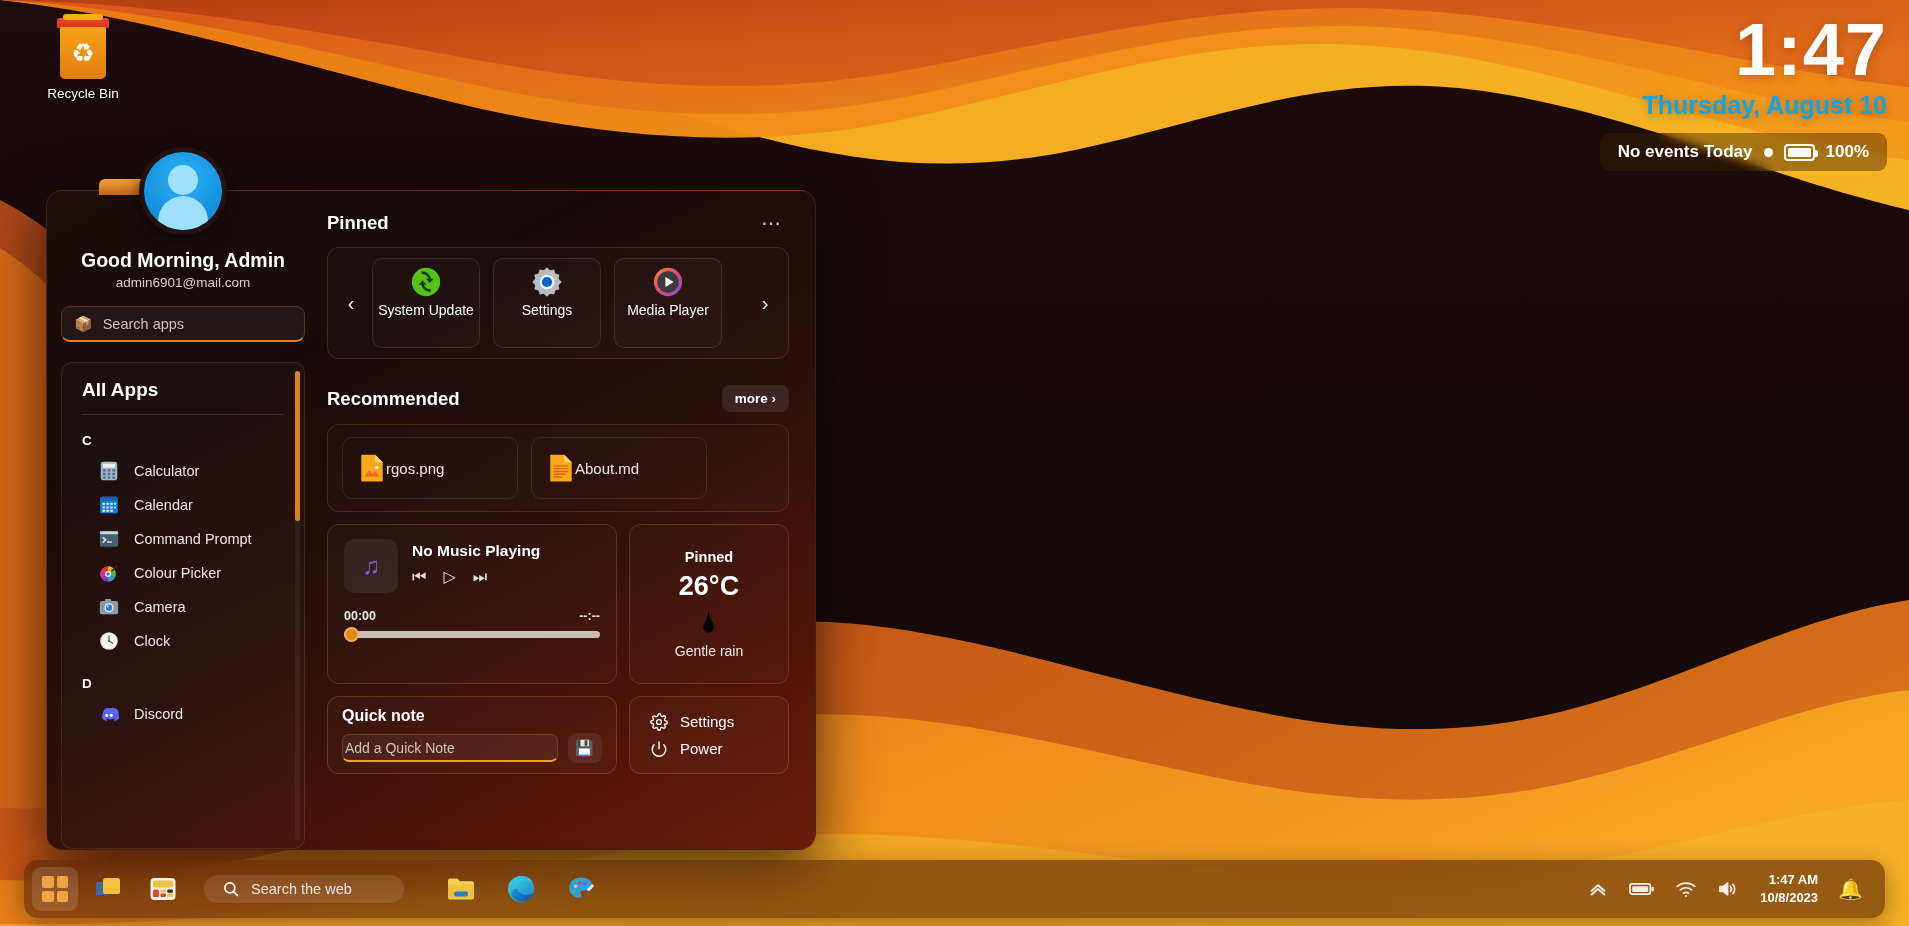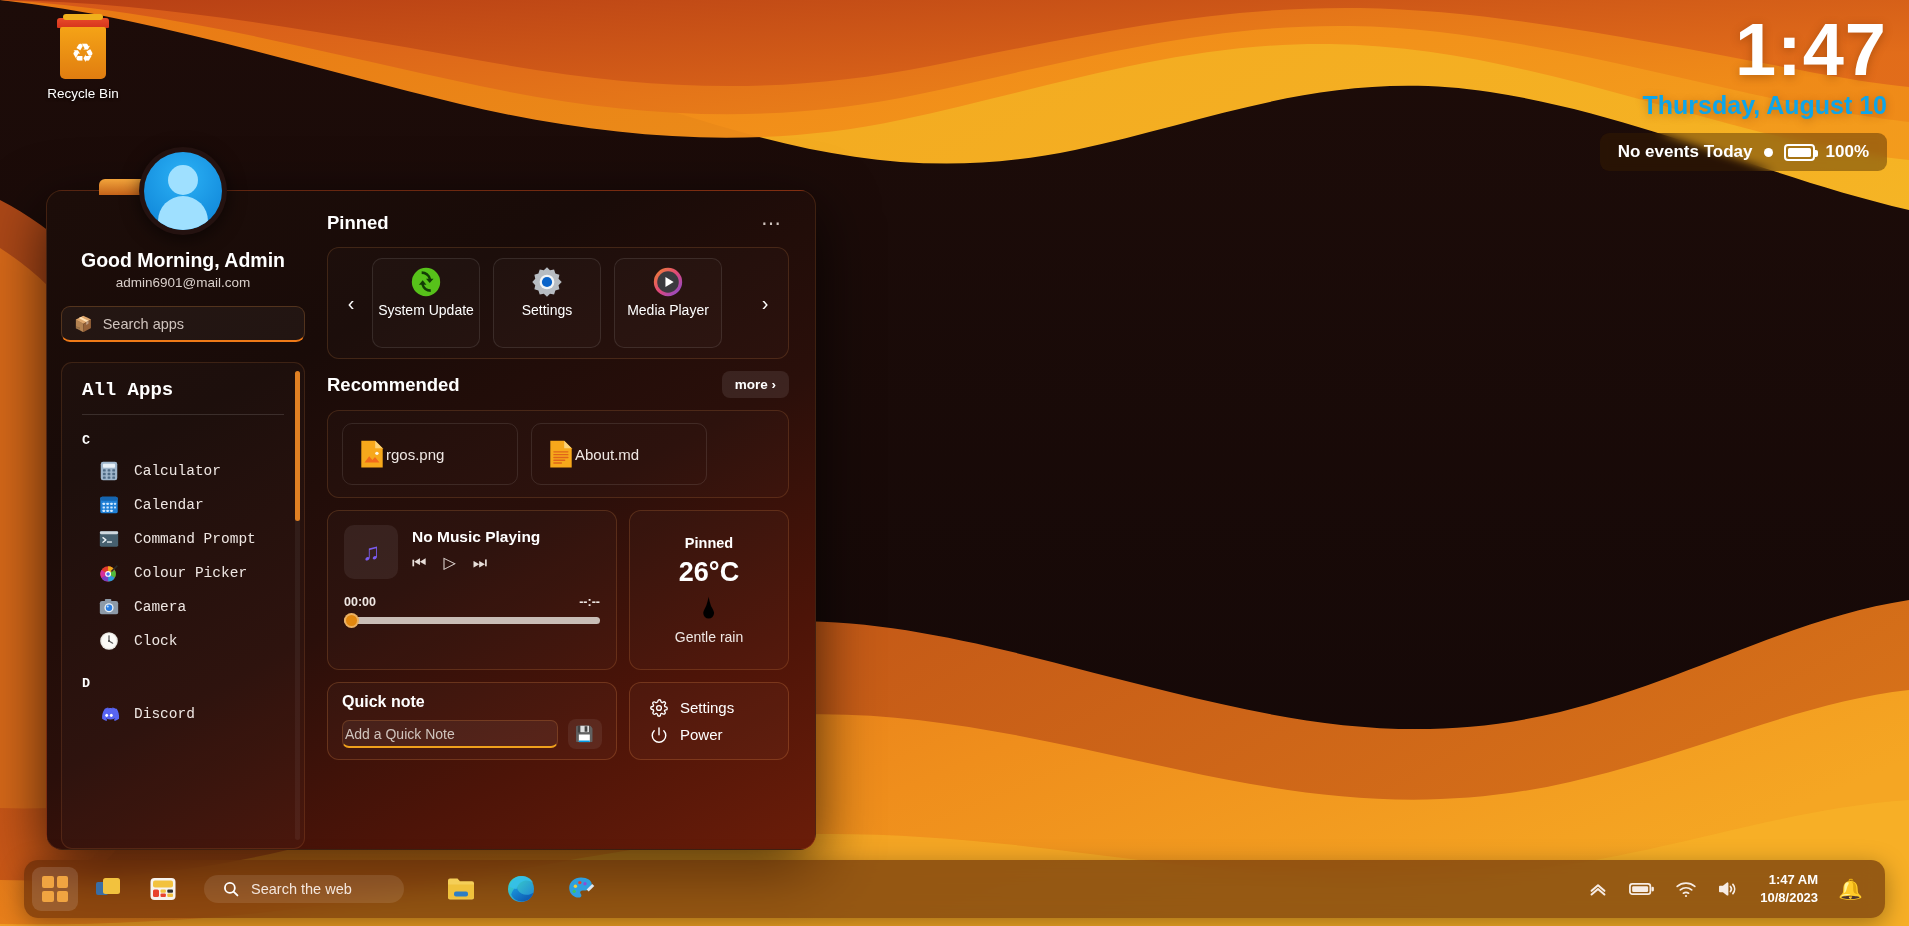--- a/index.html
+++ b/index.html
@@ -120,21 +120,21 @@
   .search-apps .ph{ color:#cfc3bd; font-size:14.5px; }
 
   .allapps-panel{
     margin-top:20px; flex:1; min-height:0;
     border:1px solid rgba(255,150,70,.14);
     border-radius:11px;
     background:rgba(255,255,255,.018);
     position:relative;
     overflow:hidden;
   }
-  .allapps-inner{ padding:16px 0 0 0; height:100%; overflow:hidden;font-family:Liberation Mono, monospace; }
+  .allapps-inner{ padding:16px 0 0 0; height:100%; overflow:hidden; }
   .allapps-title{ color:#fff; font-size:19px; font-weight:700; padding:0 20px; }
   .allapps-rule{ height:1px; background:rgba(255,255,255,.13); margin:13px 20px 0 20px; }
   .group-letter{ color:#fff; font-size:13.5px; font-weight:700; padding:18px 0 6px 20px; }
   .app-row{
     display:flex; align-items:center; gap:14px;
     padding:6px 20px 6px 36px; cursor:pointer;
   }
   .app-row .name{ color:#efe7e3; font-size:14.5px; }
   .appico{ width:22px; height:22px; flex:0 0 22px; border-radius:4px; display:block; }
   .scroll-track{
@@ -559,21 +559,21 @@
             <circle cx="12" cy="12" r="10" fill="url(#mpG)"></circle>
             <circle cx="12" cy="12" r="7.6" fill="#3a3a3f"></circle>
             <path d="M10.2 8.5 L16 12 L10.2 15.5 Z" fill="#fff"></path>
           </svg>
           <div class="tlabel">Media Player</div>
         </div>
       </div>
       <div class="arrow-btn">›</div>
     </div>
 
-    <div class="sec-head" style="margin-top:12px;">
+    <div class="sec-head" style="margin-top:26px;">
       <div class="sec-title">Recommended</div>
       <button class="more-btn">more ›</button>
     </div>
 
     <div class="rec-box">
       <div class="rec-item">
         <svg width="26" height="30" viewBox="0 0 24 28">
           <path d="M2 1.6h13l7 7v18H2Z" fill="#f7a81b"></path>
           <path d="M15 1.6l7 7h-7Z" fill="#fbd37a"></path>
           <path d="M5 22 l4.4-6 3 3.6 2.4-2.8 4.2 5.2Z" fill="#f26a1b"></path>

